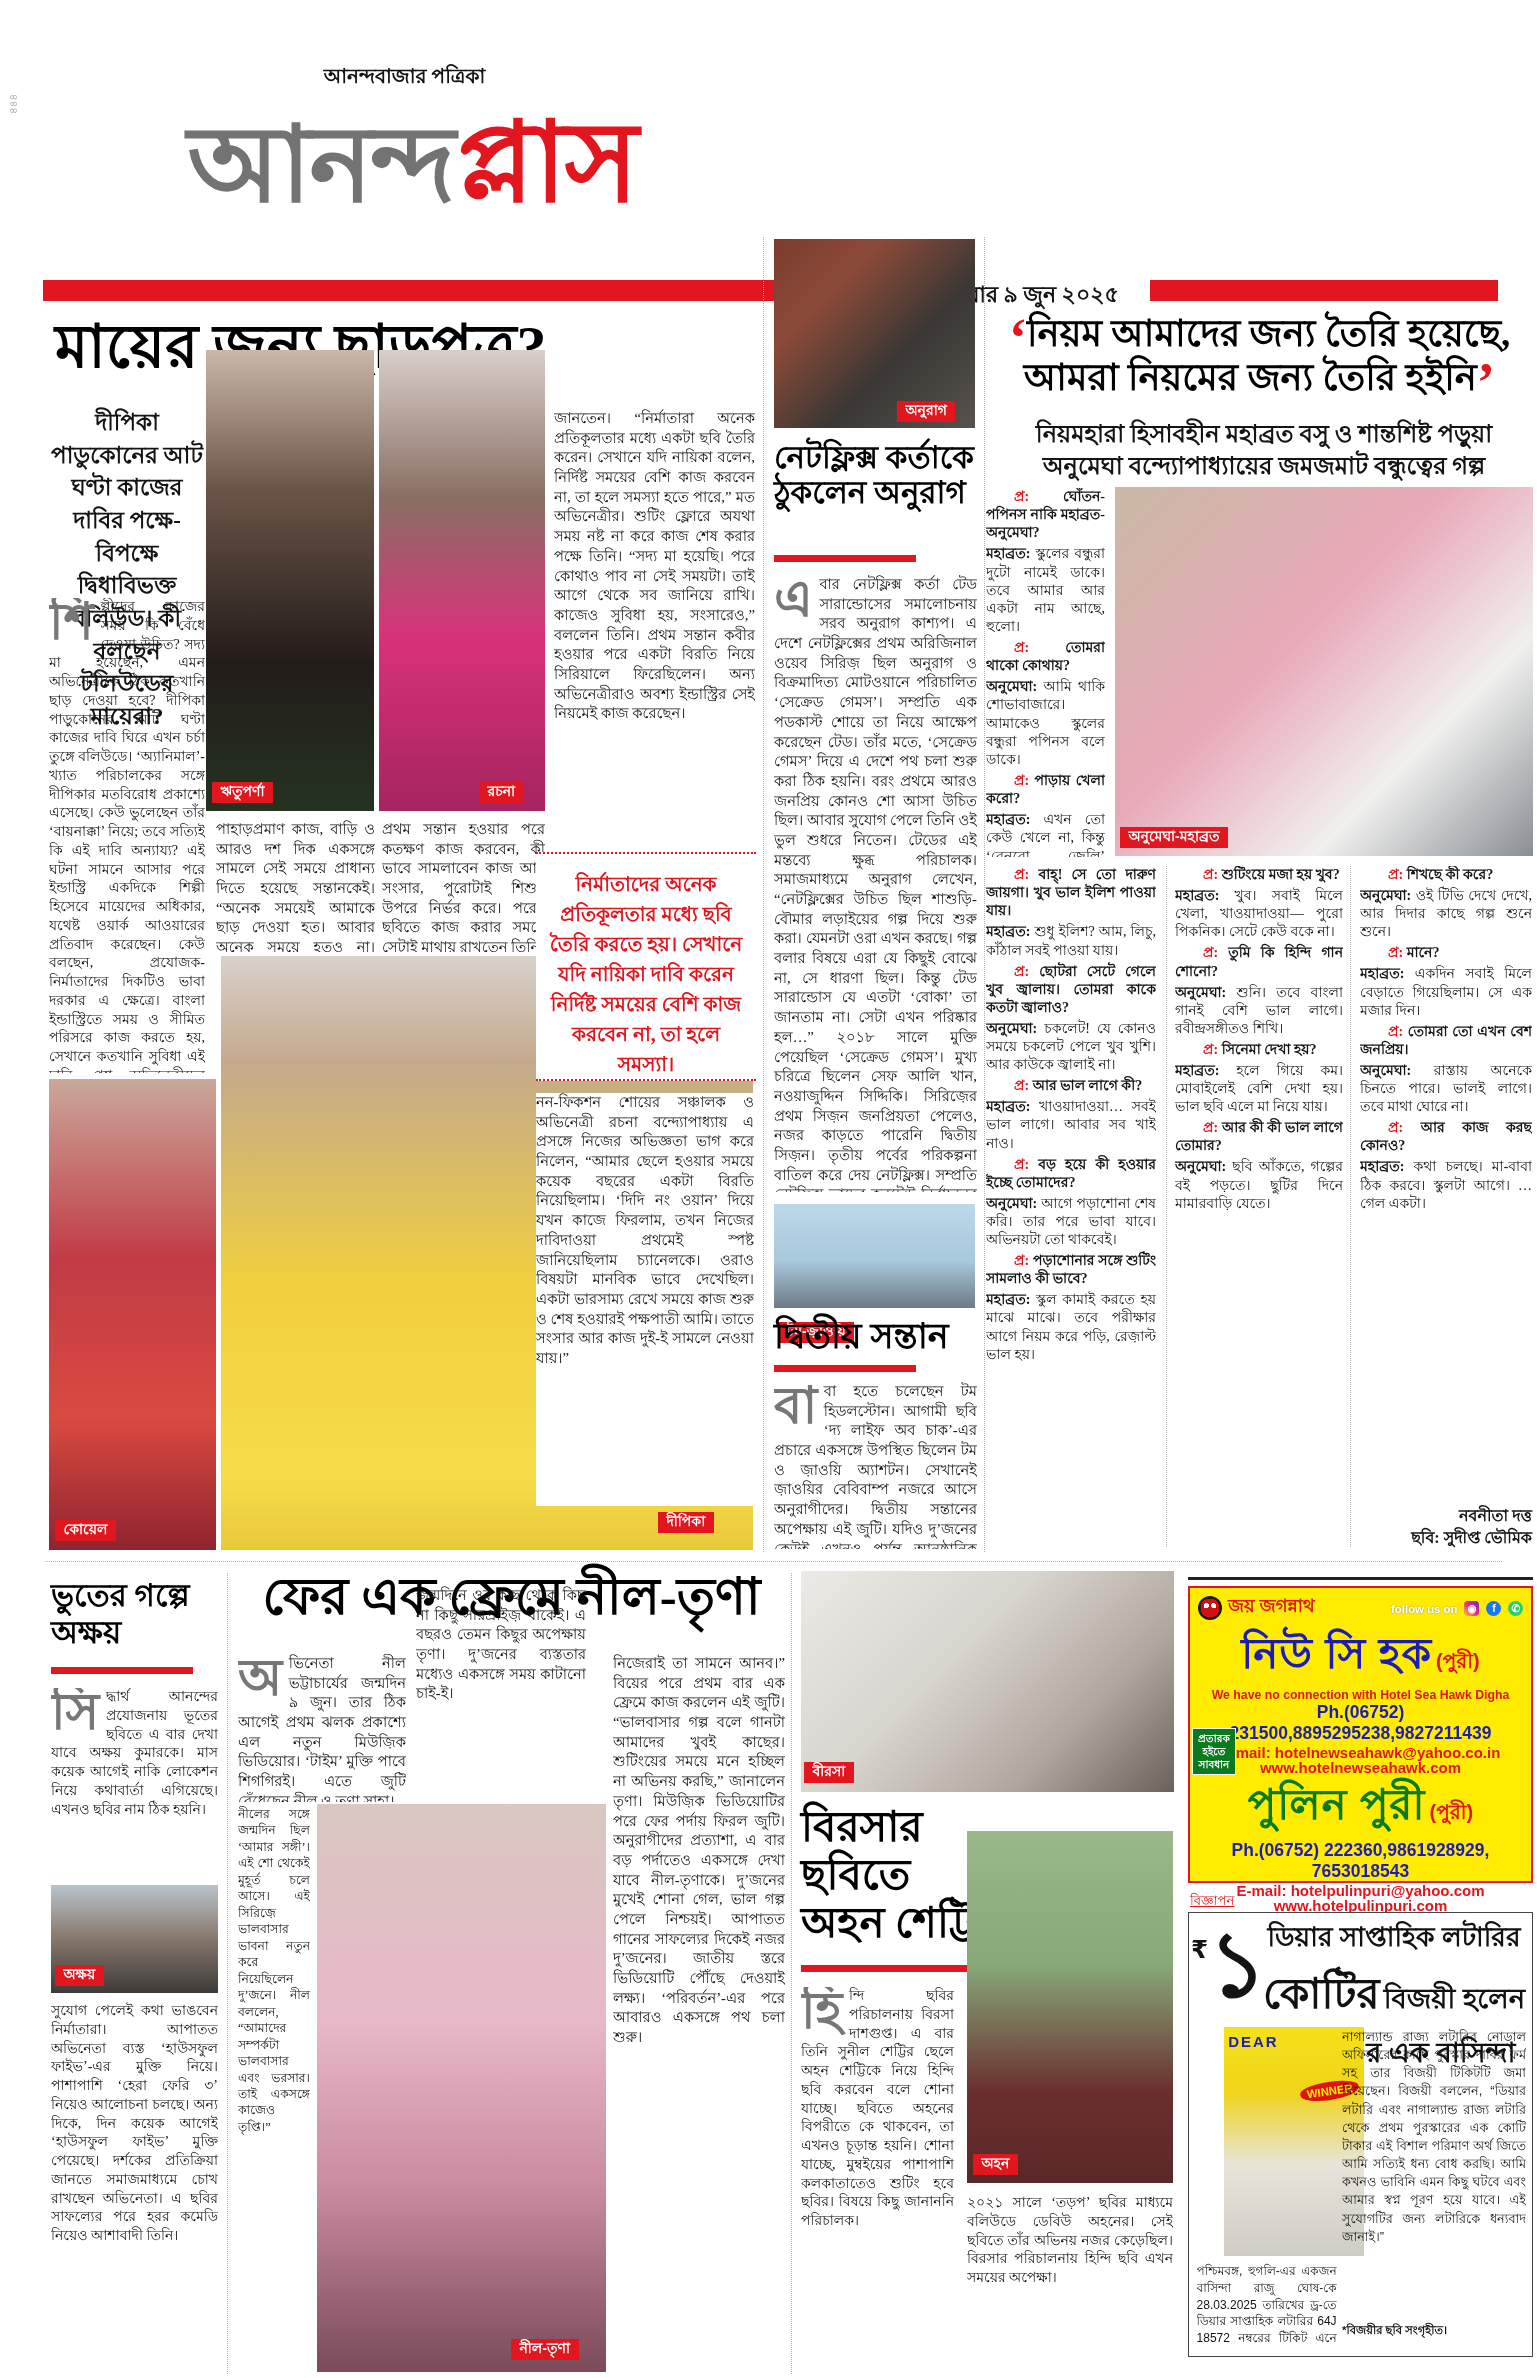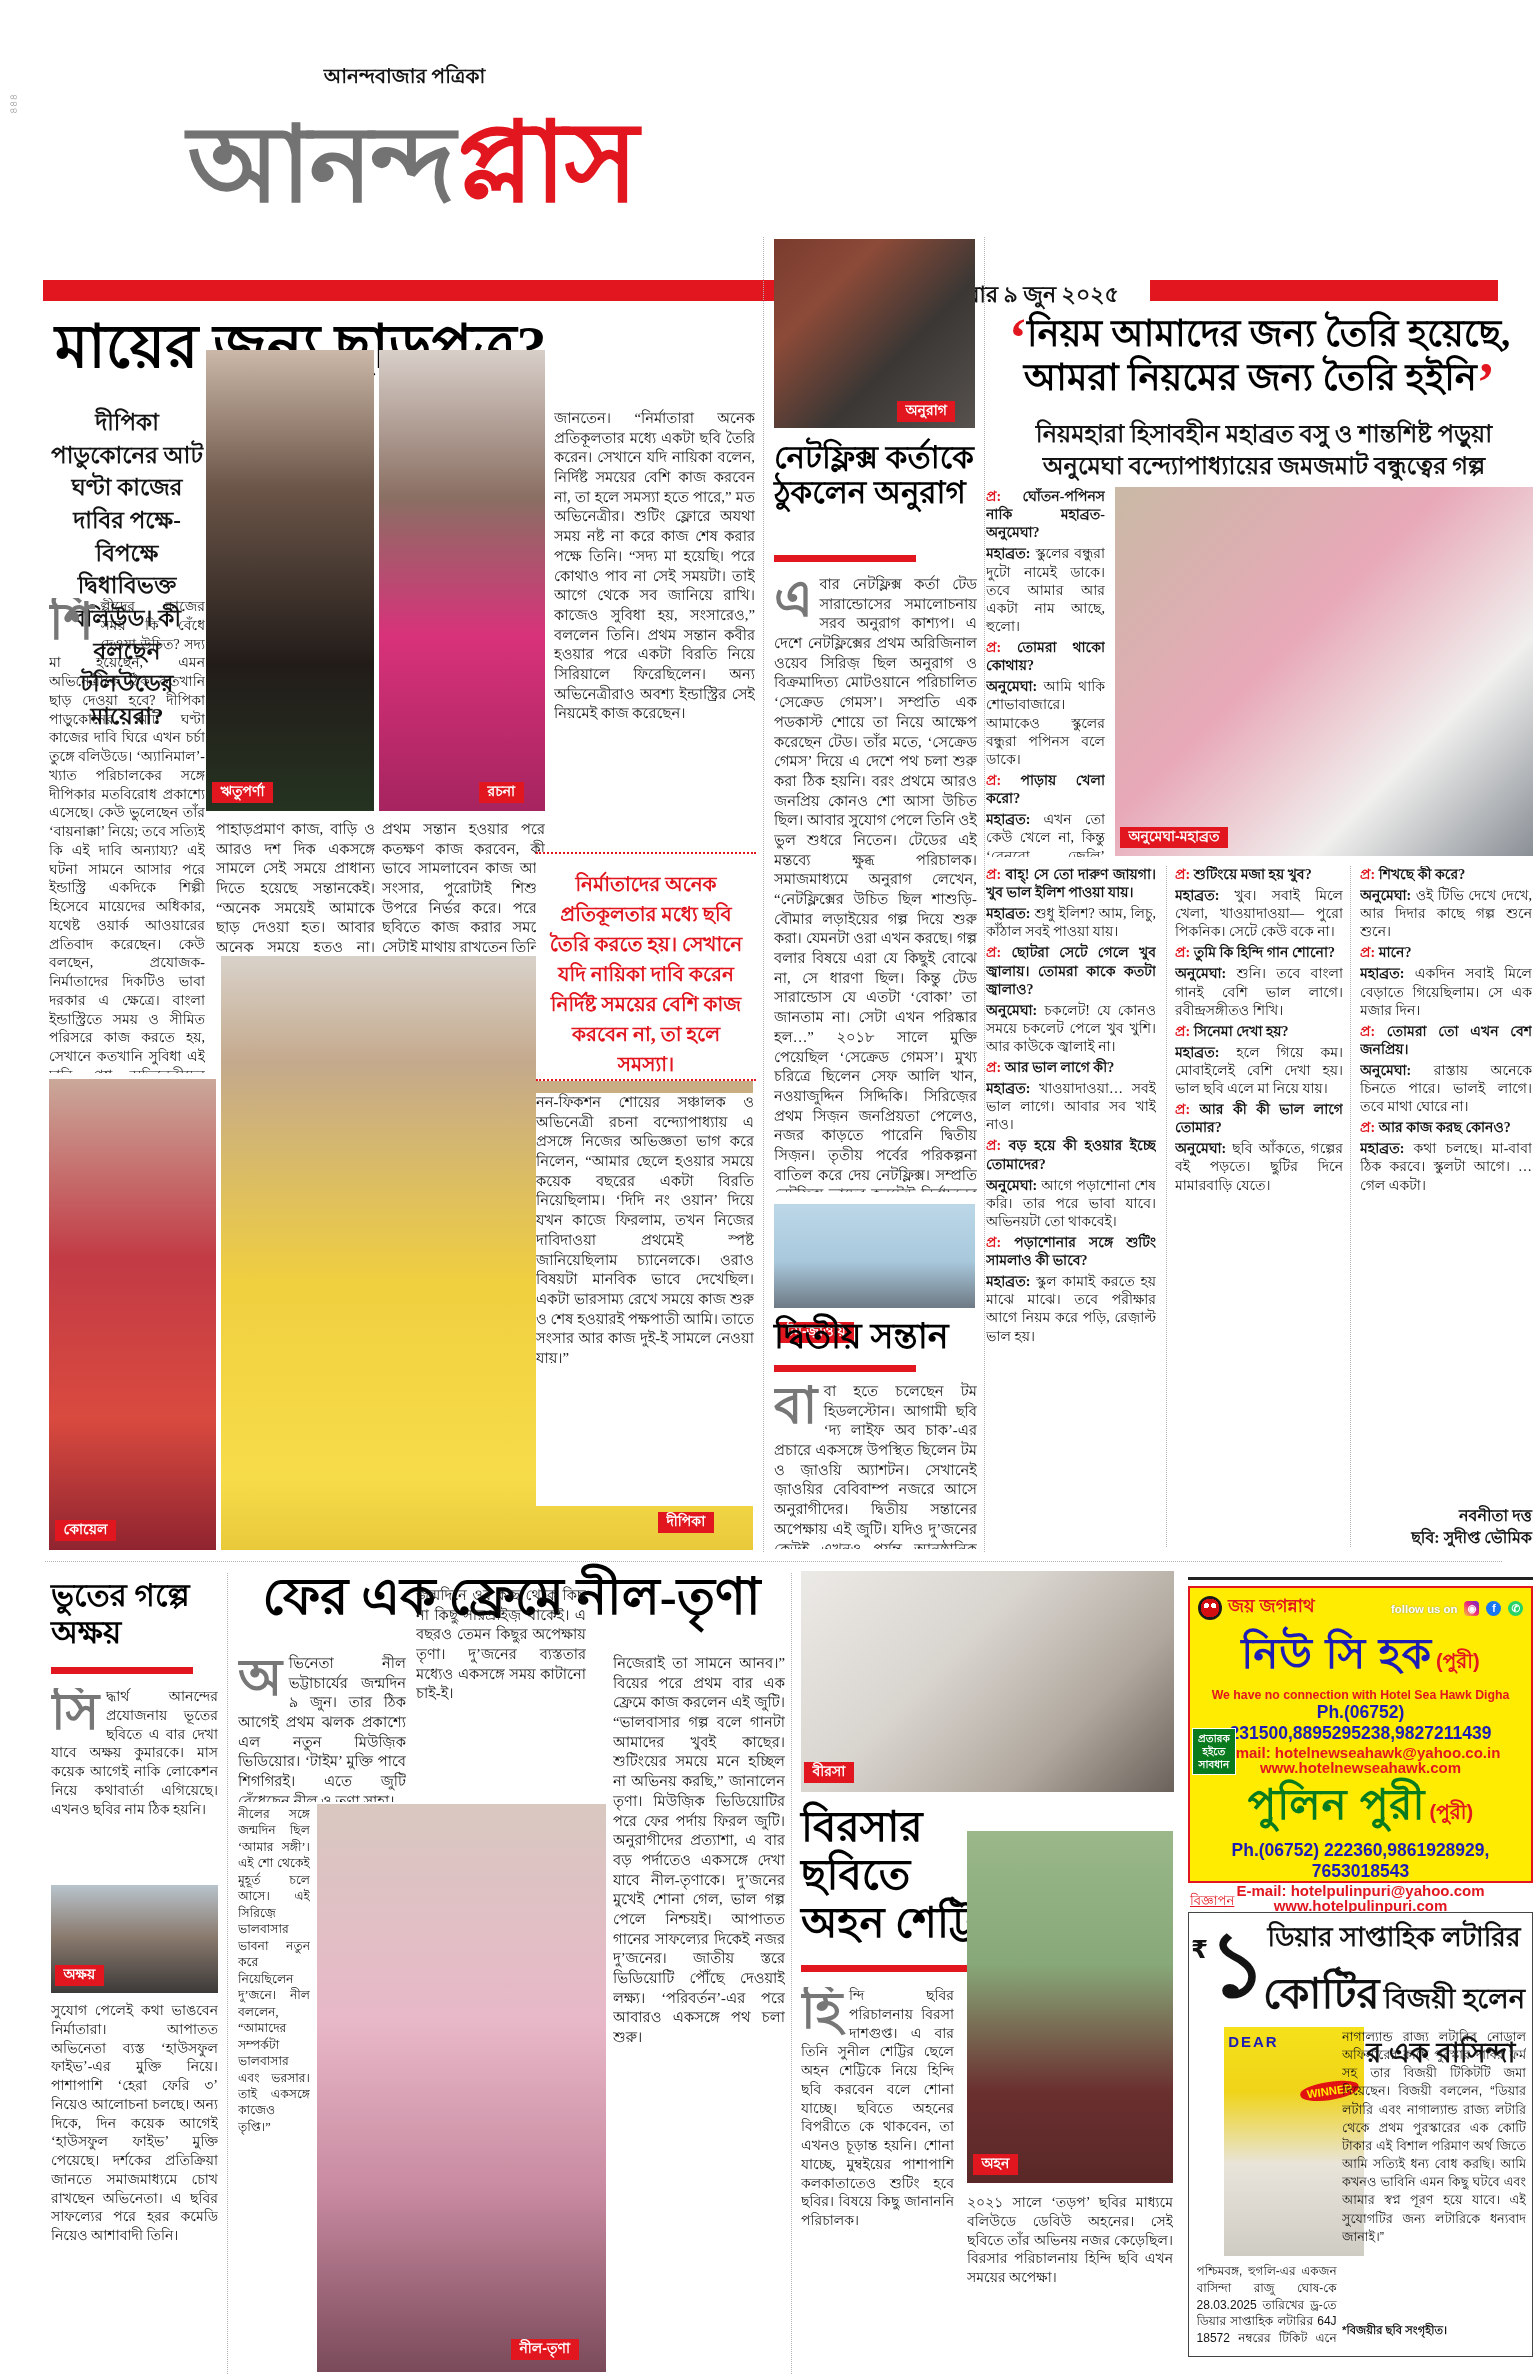--- a/index.html
+++ b/index.html
@@ -10,21 +10,21 @@
   .abs{position:absolute;}
   .ph{position:absolute;background:#cfcac2;}
   .cap{position:absolute;background:var(--red);color:#fff;font:bold 14px "Liberation Sans","DejaVu Sans",sans-serif;padding:1.9px 8.5px 3.8px;line-height:1.1;white-space:nowrap;}
   .body{position:absolute;font-size:14.7px;line-height:1.34;text-align:justify;overflow:hidden;}
   .dc{float:left;font-size:51px;line-height:.82;font-weight:bold;color:#777;margin:3.8px 6.6px 0 0;}
   .hl{position:absolute;font-weight:bold;color:#000;line-height:1.04;}
   .rbar{position:absolute;background:var(--red);height:6.6px;}
   .vdot{position:absolute;width:0;border-left:1.9px dotted #b3b3b3;}
   .hdot{position:absolute;height:0;border-top:1.9px dotted #b3b3b3;}
   .qa{margin:0 0 2.8px;text-align:justify;font-size:14px;line-height:1.3;}
-  .qm{color:var(--red);font-weight:bold;}
+  .qm{color:var(--red);font-weight:bold;margin-left:28px;}
   .qt{font-weight:bold;}
   .an{font-weight:bold;margin-top:21px;}
   .pull{position:absolute;color:var(--red);font-weight:bold;font-size:20px;line-height:1.5;text-align:center;background:#fff;border-top:2.8px dotted var(--red);border-bottom:2.8px dotted var(--red);padding:15px 5.7px;z-index:3;}
   .white{background:#fff;z-index:3;}
   
   .g-ritu{background:linear-gradient(180deg,#cbb8a8 0%,#6b5548 30%,#221c19 68%,#253321 100%);}
   .g-rach{background:linear-gradient(180deg,#d8cfc9 0%,#8a6f63 32%,#d8327a 62%,#a62460 100%);}
   .g-deep{background:linear-gradient(180deg,#d9d2ca 0%,#c4a98c 18%,#f0cf3f 55%,#f7dc49 88%,#e8c93a 100%);}
   .g-koel{background:linear-gradient(180deg,#caa89a 0%,#c23b45 38%,#d94a3f 72%,#8f2430 100%);}
   .g-anur{background:linear-gradient(135deg,#7a3b2e 0%,#8c4a38 28%,#3a3734 62%,#57524e 100%);}

